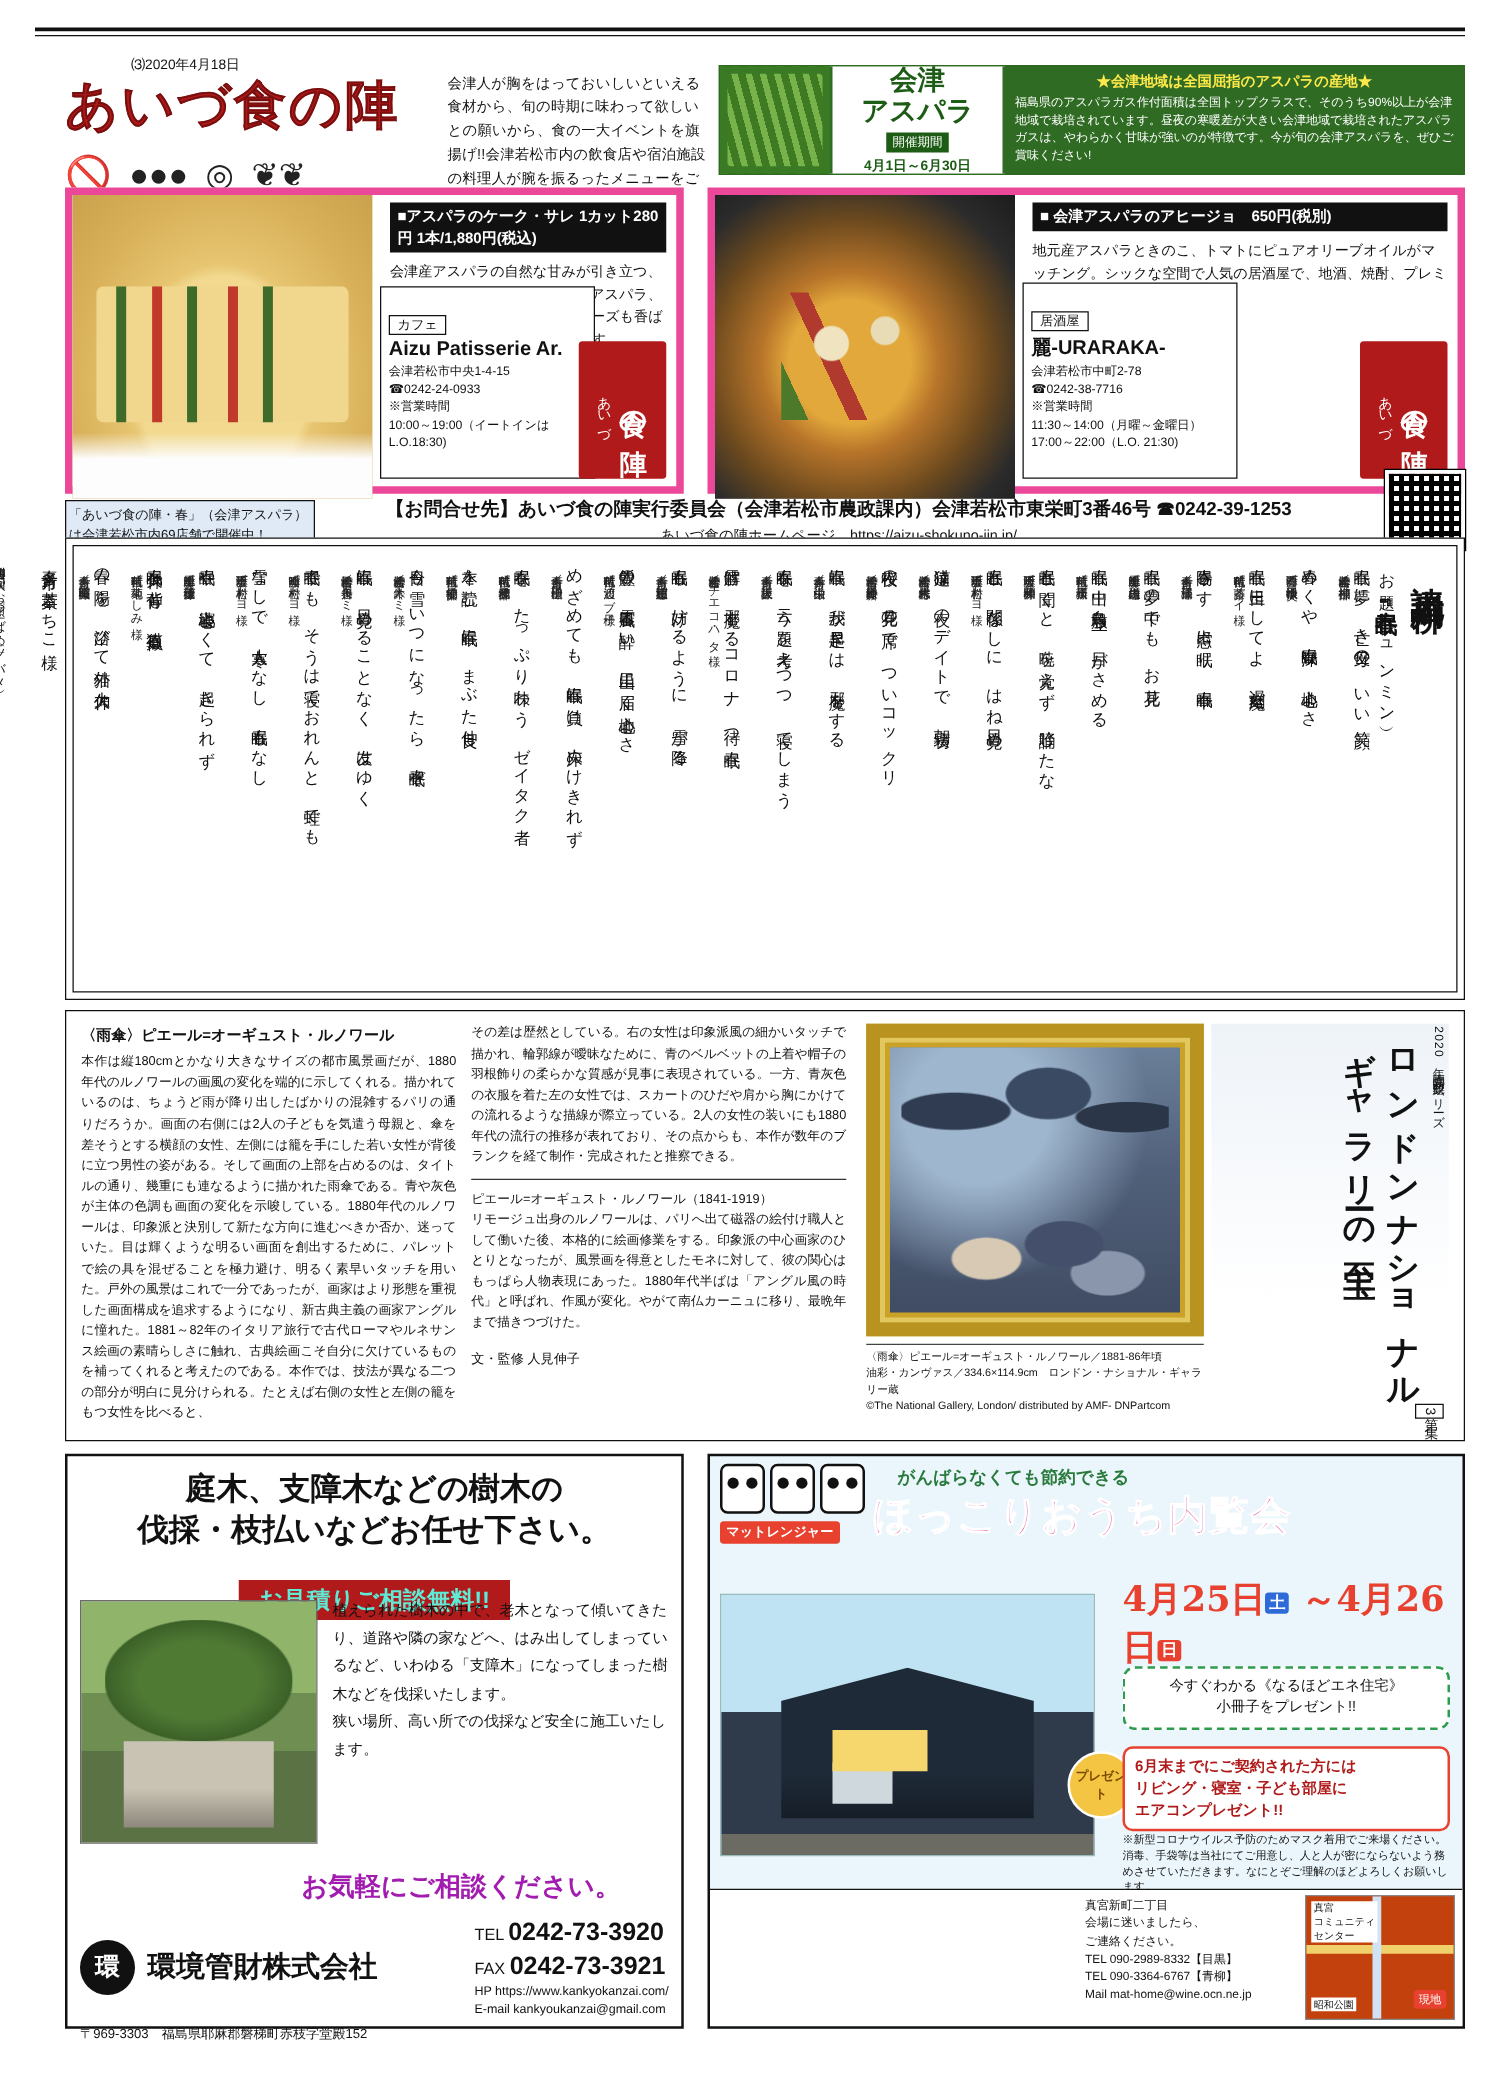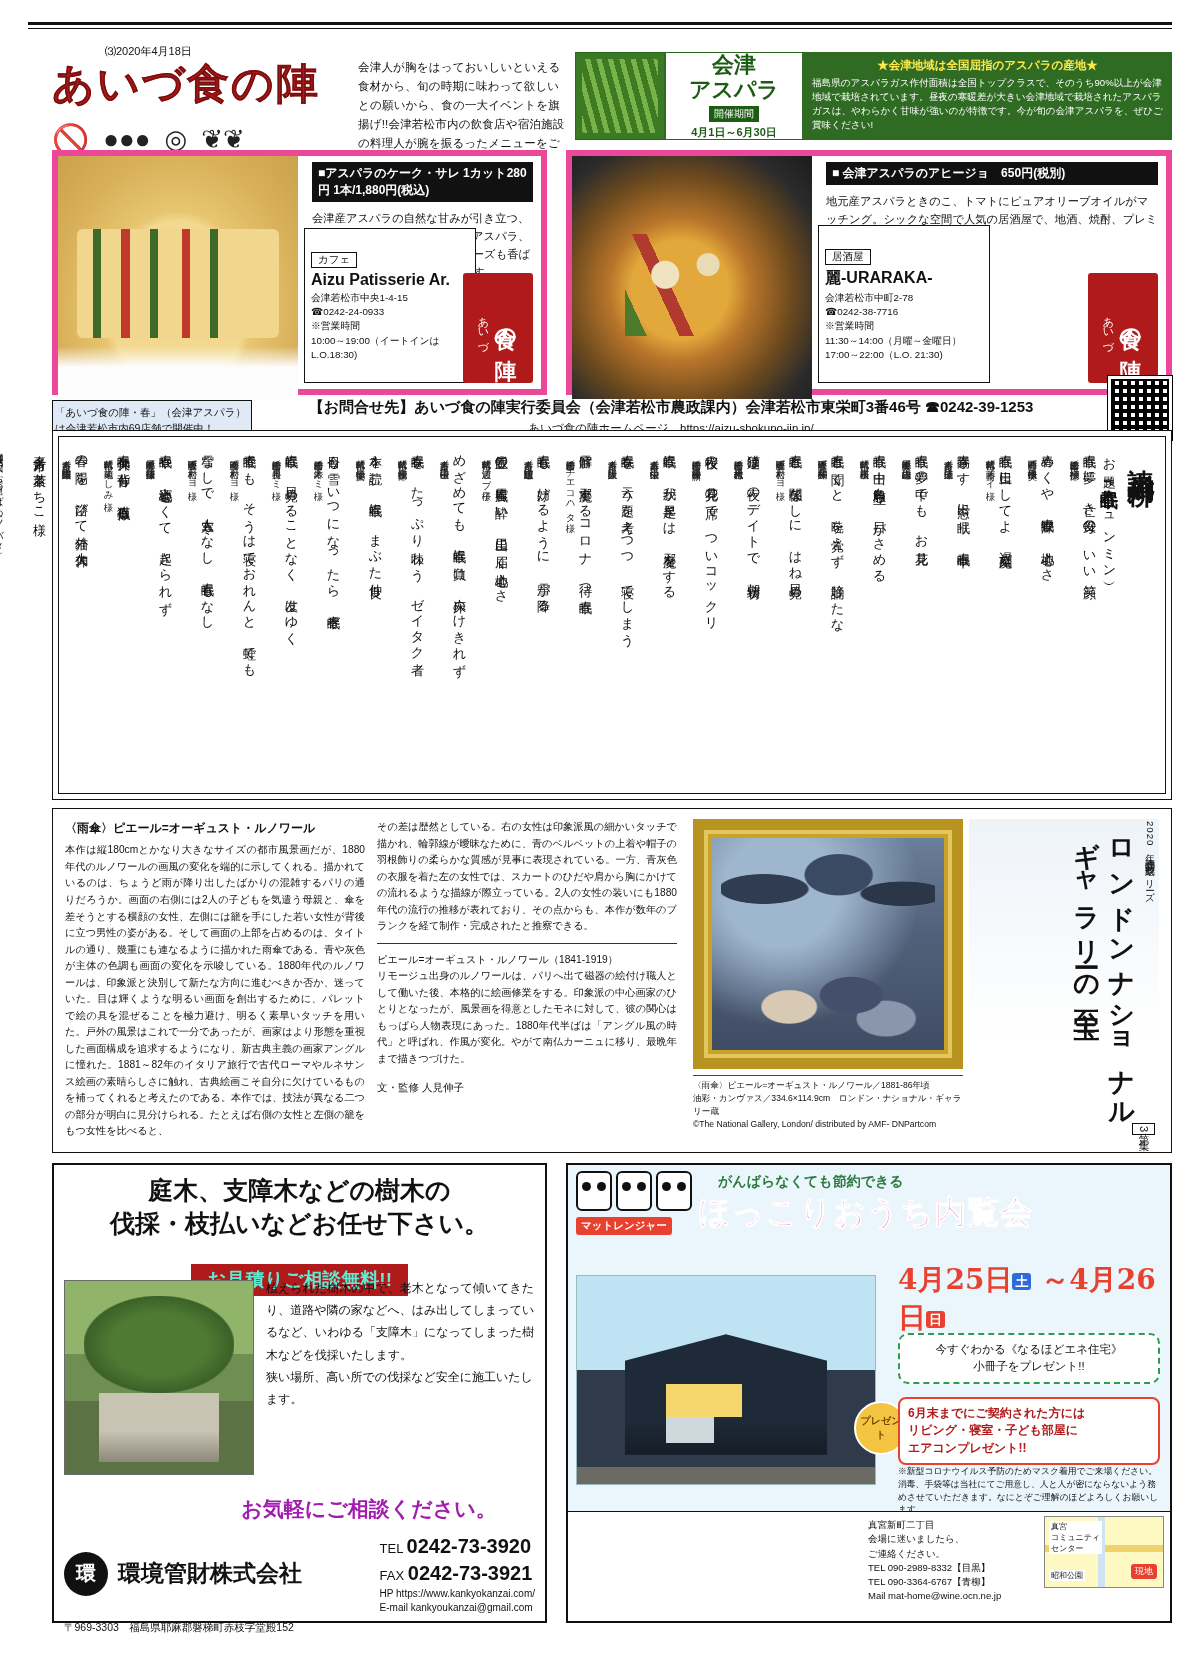--- a/index.html
+++ b/index.html
@@ -284,22 +284,22 @@
   }
   .ar-note { position:absolute; left:330px; top:300px; width:266px; font-size:8.8px; line-height:1.45; }
   .ar-bottom { position:absolute; left:0; bottom:0; width:100%; height:110px; background:#fff; border-top:1px solid #111; }
   .ar-co { position:absolute; left:8px; top:6px; }
   .ar-co .k { font-size:11px; }
   .ar-co .nm { font-size:21px; font-weight:bold; font-family:"DejaVu Serif", serif;}
   .ar-co .ad { font-size:13px; }
   .ar-co .tel { font-size:16px; font-weight:bold; }
   .ar-contact { position:absolute; left:300px; top:6px; width:180px; font-size:9.5px; line-height:1.5;}
   .ar-map {
-    position:absolute; right:6px; top:4px; width:120px; height:72px;
-    background:#fef9c3; border:1px solid #888; overflow:hidden;
+    position:absolute; right:6px; top:4px; width:120px; height:100px;
+    background:#c2410c; border:1px solid #888; overflow:hidden;
   }
   .ar-map::before{
     content:""; position:absolute; left:0; top:40%; width:100%; height:7px; background:#f0d16b;
   }
   .ar-map::after{
     content:""; position:absolute; left:45%; top:0; width:7px; height:100%; background:#cfe3f5;
   }
   .map-pin { position:absolute; right:6px; bottom:8px; background:#e8412f; color:#fff; font-size:9px; padding:1px 4px; border-radius:3px; z-index:2;}
   .map-lbl { position:absolute; left:4px; top:4px; font-size:8px; background:#fff; padding:0 2px; z-index:2;}
   .map-lbl2 { position:absolute; left:4px; bottom:6px; font-size:8px; background:#fff; padding:0 2px; z-index:2;}

